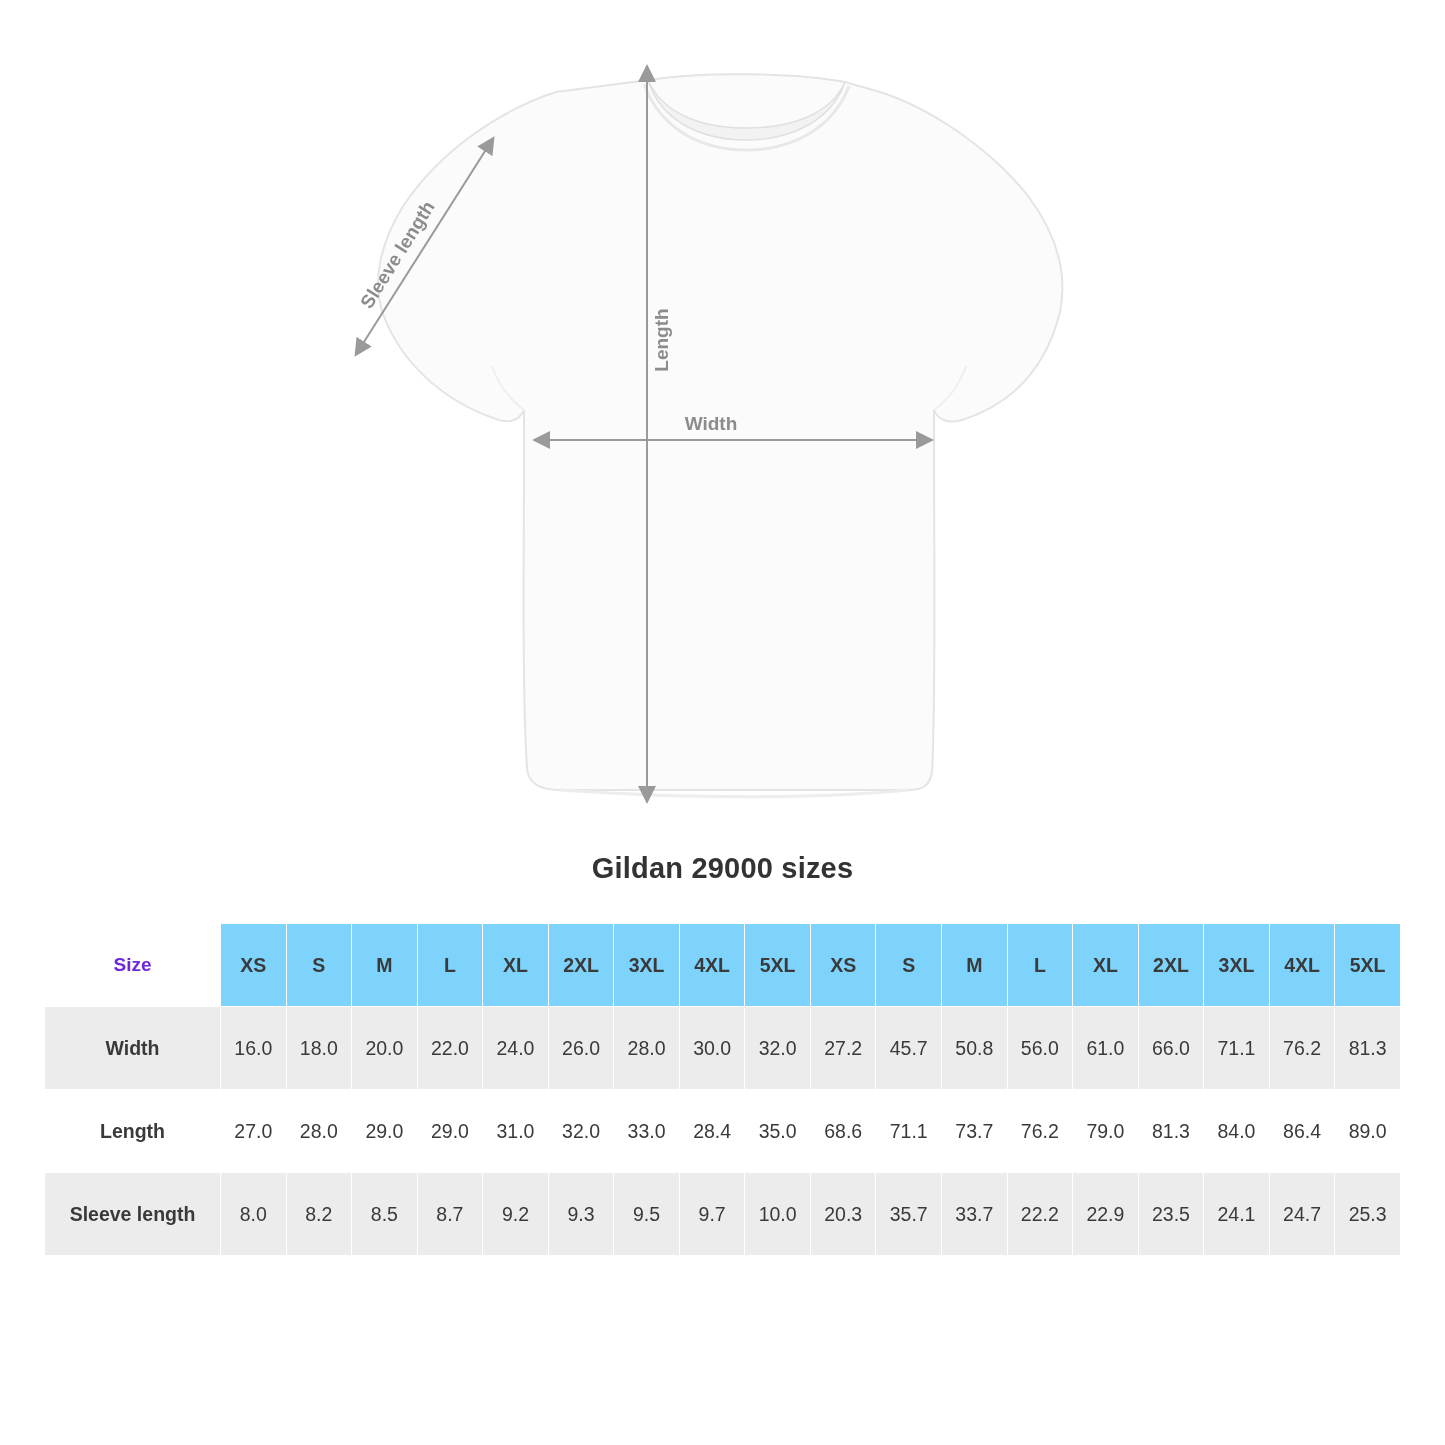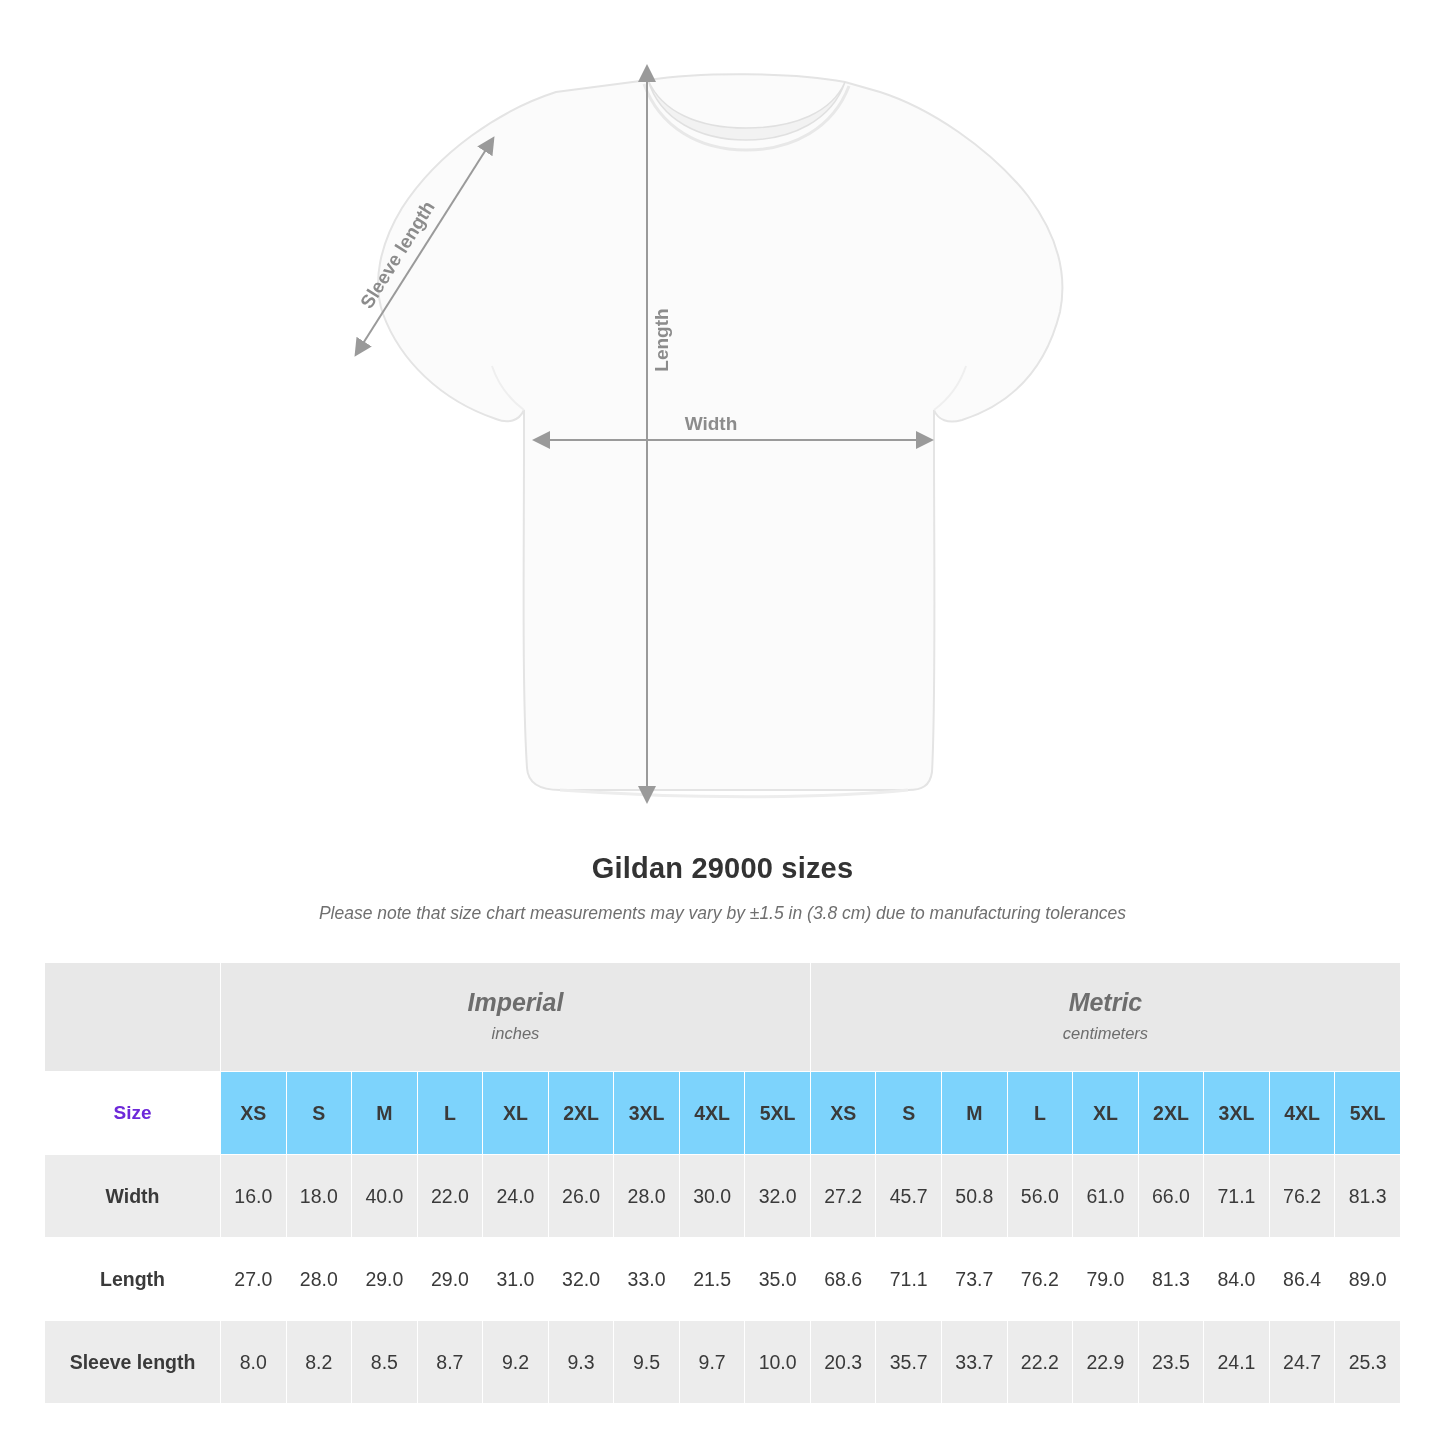--- a/index.html
+++ b/index.html
@@ -165,36 +165,24 @@
       </g>
 
       <g>
         <line x1="546" y1="440" x2="920" y2="440" stroke="#9a9a9a" stroke-width="2" marker-start="url(#arrowStart)" marker-end="url(#arrowEnd)"></line>
         <text x="711" y="430" fill="#8c8c8c" font-family="Liberation Sans, sans-serif" font-size="19" font-weight="bold" text-anchor="middle">Width</text>
       </g>
     </svg>
   </div>
 
   <div class="chart-title">Gildan 29000 sizes</div>
-  <div class="chart-note">Please note that size chart measurements may vary by ±1.5 in (3.8 cm) due to manufacturing tolerances</div>
 
   <div class="table-wrap">
     <table class="size-table">
       <tbody>
-        <tr>
-          <td class="unit-head col-label"></td>
-          <td class="unit-head" colspan="9">
-            <div class="u-name">Imperial</div>
-            <div class="u-sub">inches</div>
-          </td>
-          <td class="unit-head" colspan="9">
-            <div class="u-name">Metric</div>
-            <div class="u-sub">centimeters</div>
-          </td>
-        </tr>
 
         <tr class="row-sizes">
           <td class="rowlabel col-label">Size</td>
           <td>XS</td>
           <td>S</td>
           <td>M</td>
           <td>L</td>
           <td>XL</td>
           <td>2XL</td>
           <td>3XL</td>
@@ -208,21 +196,21 @@
           <td>2XL</td>
           <td>3XL</td>
           <td>4XL</td>
           <td>5XL</td>
         </tr>
 
         <tr class="row-data row-shade">
           <td class="rowlabel col-label">Width</td>
           <td>16.0</td>
           <td>18.0</td>
-          <td>40.0</td>
+          <td>20.0</td>
           <td>22.0</td>
           <td>24.0</td>
           <td>26.0</td>
           <td>28.0</td>
           <td>30.0</td>
           <td>32.0</td>
           <td>27.2</td>
           <td>45.7</td>
           <td>50.8</td>
           <td>56.0</td>
@@ -235,21 +223,21 @@
 
         <tr class="row-data row-plain">
           <td class="rowlabel col-label">Length</td>
           <td>27.0</td>
           <td>28.0</td>
           <td>29.0</td>
           <td>29.0</td>
           <td>31.0</td>
           <td>32.0</td>
           <td>33.0</td>
-          <td>21.5</td>
+          <td>28.4</td>
           <td>35.0</td>
           <td>68.6</td>
           <td>71.1</td>
           <td>73.7</td>
           <td>76.2</td>
           <td>79.0</td>
           <td>81.3</td>
           <td>84.0</td>
           <td>86.4</td>
           <td>89.0</td>

